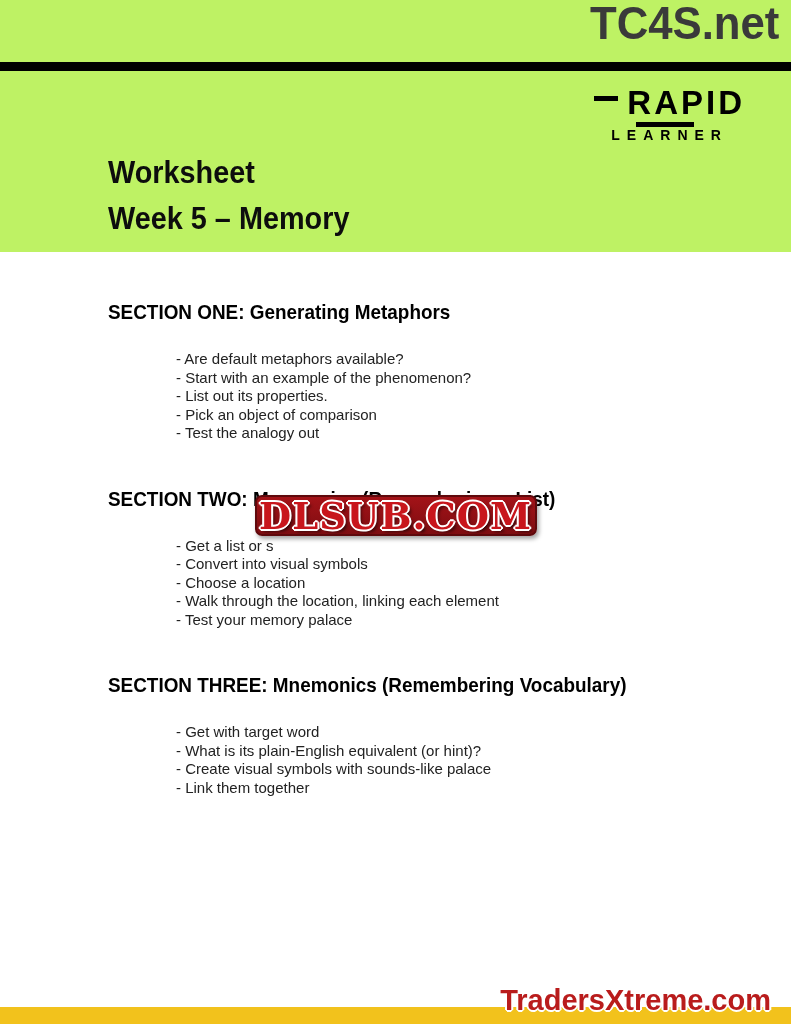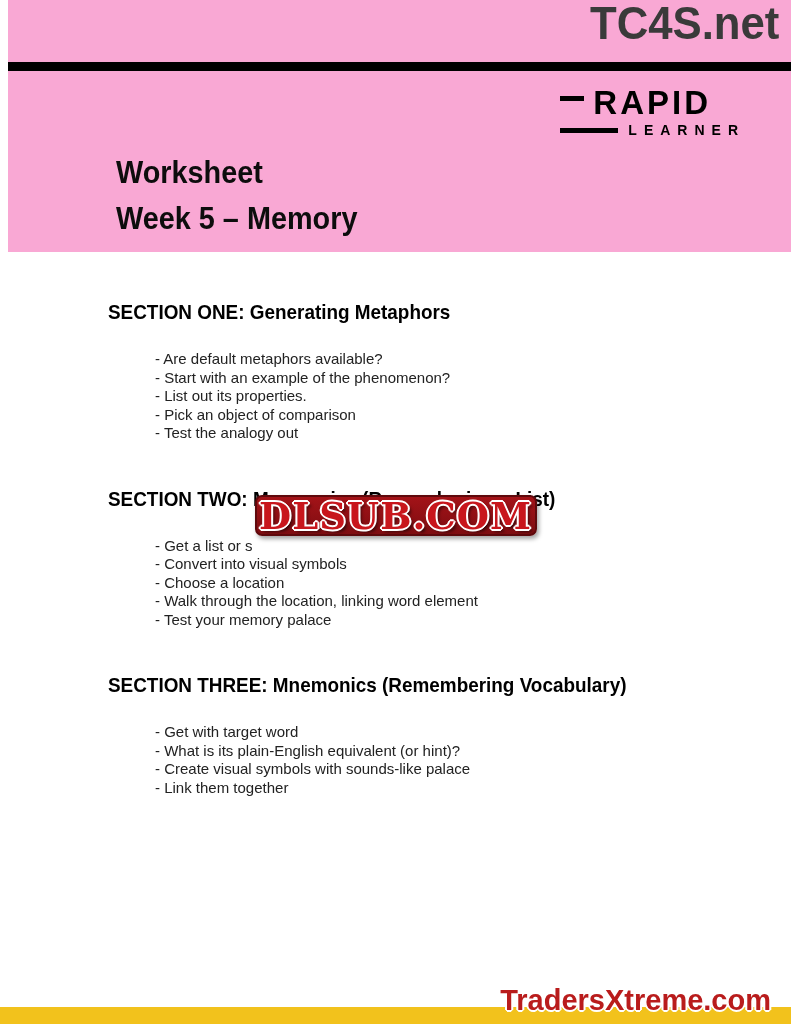--- a/index.html
+++ b/index.html
@@ -9,23 +9,23 @@
     height: 1024px;
     margin: 0 auto;
     background: #ffffff;
     overflow: hidden;
     font-family: "Liberation Sans", sans-serif;
   }
 
   
   .header {
     position: absolute;
-    top: 0; left: 8px; right: 0;
+    top: 0; left: 0; right: 0;
     height: 252px;
-    background: #f9a8d4;
+    background: #bef264;
   }
   .top-black-bar {
     position: absolute;
     top: 62px; left: 0; right: 0;
     height: 9px;
     background: #000000;
   }
   .site-name {
     position: absolute;
     top: -4px; right: 12px;
@@ -49,21 +49,21 @@
     background: #000;
     margin-right: 9px;
     margin-top: -10px;
   }
   .logo-rapid {
     font-size: 33px;
     font-weight: 800;
     letter-spacing: 3px;
     line-height: 30px;
   }
-  .logo-row2 { display: flex; align-items: center; margin-top: 4px; }
+  .logo-row2 { display: flex; align-items: center; margin-top: 4px; flex-direction: column; }
   .logo-bar {
     width: 58px; height: 5px;
     background: #000;
     margin-right: 10px;
   }
   .logo-learner {
     font-size: 14px;
     font-weight: 700;
     letter-spacing: 7px;
   }
@@ -97,21 +97,21 @@
     transform: scaleX(0.9);
     transform-origin: left top;
     white-space: nowrap;
   }
   .section-items {
     margin: 0 0 44px 47px;
     font-size: 15px;
     line-height: 18.5px;
     color: #222;
   }
-  .section-items .item { white-space: nowrap; }
+  .section-items .item { white-space: nowrap; margin-left: 21px; }
 
   
   .watermark {
     position: absolute;
     top: 495px;
     left: 50%;
     transform: translateX(-50%);
     width: 278px;
     height: 37px;
     background: linear-gradient(#a31318, #7e0d11);
@@ -187,21 +187,21 @@
       <div class="item">- List out its properties.</div>
       <div class="item">- Pick an object of comparison</div>
       <div class="item">- Test the analogy out</div>
     </div>
 
     <div class="section-heading">SECTION TWO: Mnemonics (Remembering a List)</div>
     <div class="section-items">
       <div class="item">- Get a list or s</div>
       <div class="item">- Convert into visual symbols</div>
       <div class="item">- Choose a location</div>
-      <div class="item">- Walk through the location, linking word element</div>
+      <div class="item">- Walk through the location, linking each element</div>
       <div class="item">- Test your memory palace</div>
     </div>
 
     <div class="section-heading">SECTION THREE: Mnemonics (Remembering Vocabulary)</div>
     <div class="section-items">
       <div class="item">- Get with target word</div>
       <div class="item">- What is its plain-English equivalent (or hint)?</div>
       <div class="item">- Create visual symbols with sounds-like palace</div>
       <div class="item">- Link them together</div>
     </div>

